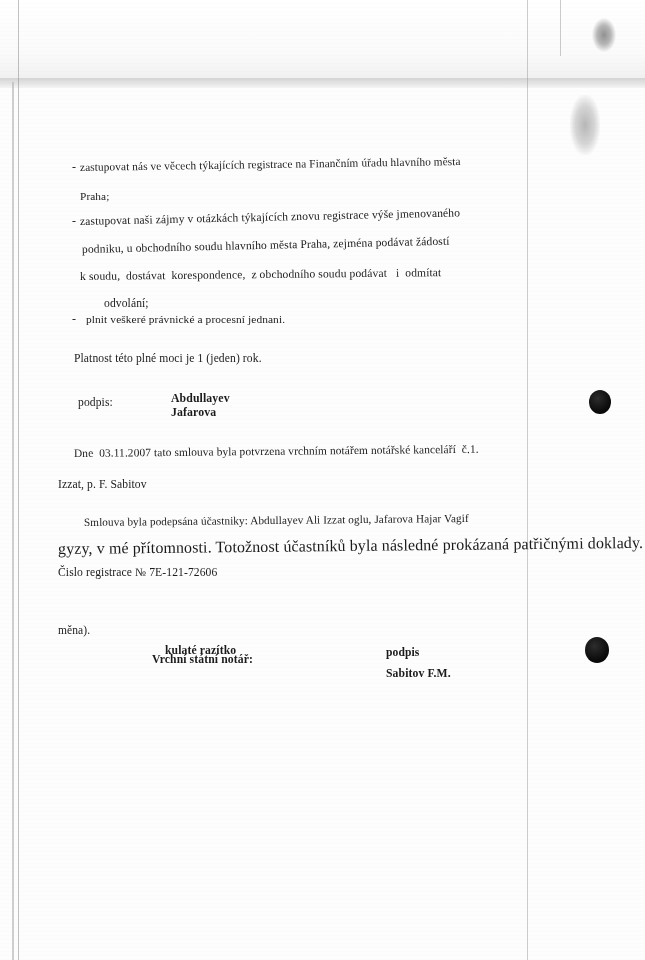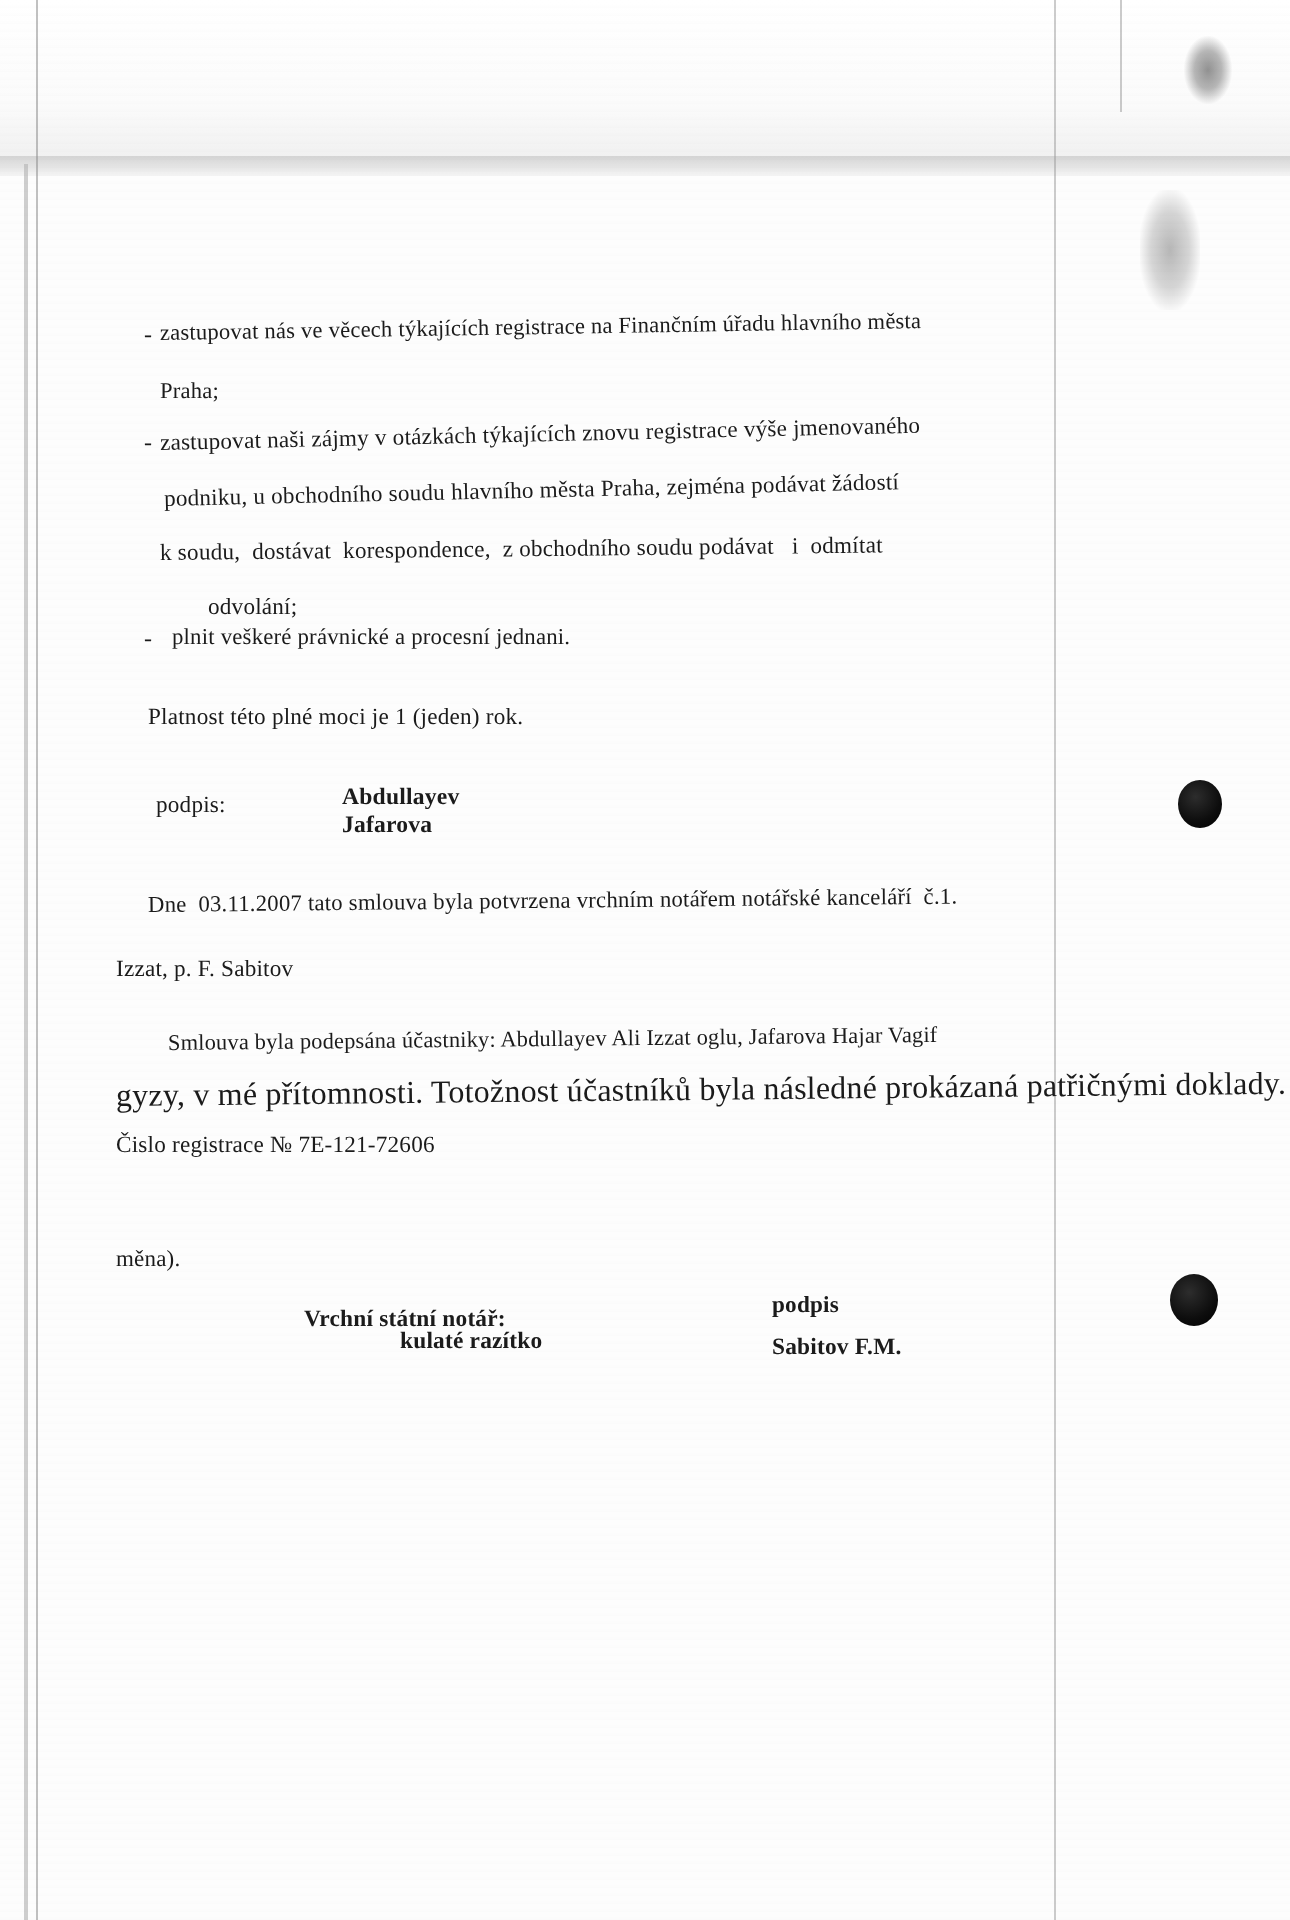--- a/index.html
+++ b/index.html
@@ -136,21 +136,21 @@
   .p-baku   { left: 58px; top: 478px; font-size: 11.6px; }
 
   .p-sign1  { left: 68px; top: 516px; font-size: 11.2px; width: 478px; margin-left: 16px; }
   .p-sign2  { left: 58px; top: 540px; font-size: 16px; width: 488px; text-align: right; }
   .p-reg    { left: 58px; top: 566px; font-size: 11.6px; }
 
   .p-tax1   { left: 72px; top: 599px; font-size: 11.3px; width: 470px; }
   .p-tax2   { left: 58px; top: 624px; font-size: 11.5px; }
 
   .f-left-1  { left: 152px; top: 653px; font-size: 11.7px; font-weight: bold; }
-  .f-left-2  { left: 165px; top: 664px; font-size: 11.7px; font-weight: bold; margin-left: 35px; }
+  .f-left-2  { left: 165px; top: 644px; font-size: 11.7px; font-weight: bold; }
   .f-right-1 { left: 386px; top: 646px; font-size: 11.6px; font-weight: bold; }
   .f-right-2 { left: 386px; top: 667px; font-size: 11.7px; font-weight: bold; }
 
   .b1 { left: 72px; top: 160px; }
   .b2 { left: 72px; top: 214px; }
   .b3 { left: 72px; top: 312px; }
 
   .skew-a { display: inline-block; transform: rotate(-0.9deg); transform-origin: left center; }
   .skew-b { display: inline-block; transform: rotate(-1.3deg); transform-origin: left center; }
   .skew-c { display: inline-block; transform: rotate(-0.6deg); transform-origin: left center; }

